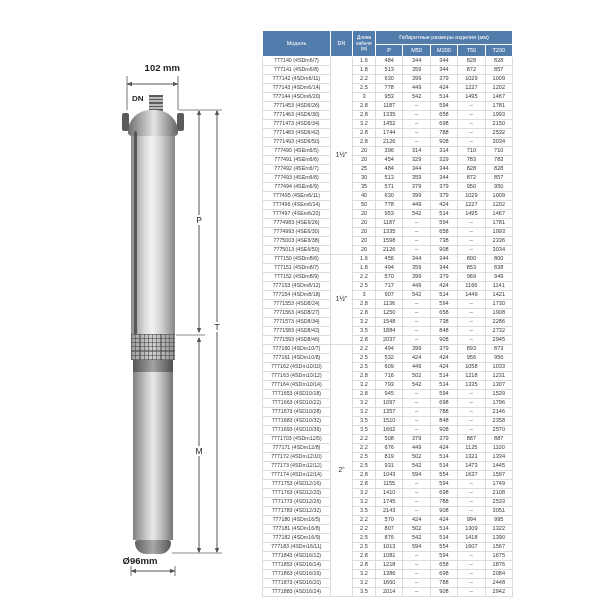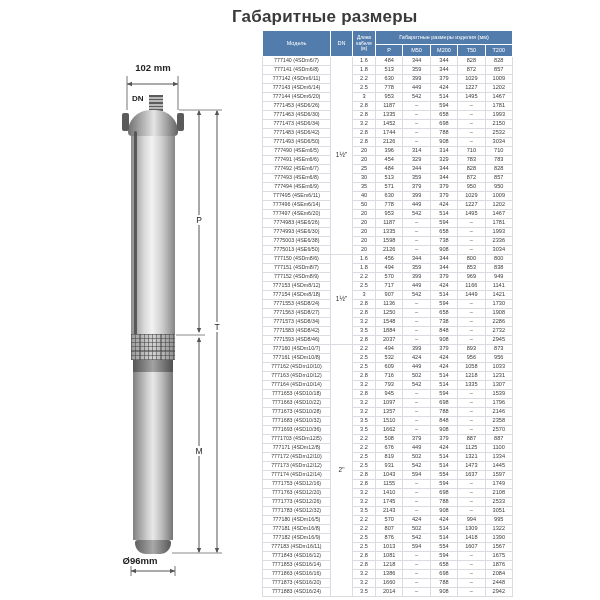--- a/index.html
+++ b/index.html
@@ -33,34 +33,33 @@
                          repeating-linear-gradient(90deg,rgba(70,70,70,.55) 0 1.2px,transparent 1.2px 4.2px),
                          linear-gradient(90deg,#9a9a9a,#d2d2d2 50%,#8f8f8f);}
   .coupling{left:133px;top:360px;width:40px;height:12px;
         background:linear-gradient(90deg,#565656,#a2a2a2 50%,#4f4f4f);}
   .motor{left:133px;top:372px;width:40px;height:168px;
         background:linear-gradient(90deg,#7f7f7f,#cdcdcd 35%,#e8e8e8 50%,#bdbdbd 72%,#757575);}
   .bottom-cap{left:135px;top:540px;width:36px;height:14px;border-radius:4px 4px 16px 16px;
         background:linear-gradient(90deg,#606060,#a8a8a8 50%,#585858);}
   
   .dim{position:absolute;color:#222;background:#fff;}
-  .dim.w102{left:126px;top:62px;width:54px;text-align:center;font-size:9.5px;font-weight:bold;background:transparent;}
+  .dim.w102{left:126px;top:62px;width:54px;text-align:right;font-size:9.5px;font-weight:bold;background:transparent;}
   .dim.dn{left:132px;top:94px;font-size:8px;font-weight:bold;background:transparent;}
   .dim.p{left:194px;top:215px;width:10px;text-align:center;font-size:8.5px;}
   .dim.t{left:212px;top:322px;width:10px;text-align:center;font-size:8.5px;}
   .dim.m{left:194px;top:446px;width:10px;text-align:center;font-size:8.5px;}
   .dim.d96{left:111px;top:555px;width:58px;text-align:center;font-size:9.5px;font-weight:bold;background:transparent;}
   svg.dims{position:absolute;left:0;top:0;pointer-events:none;}
 </style>
 </head>
 <body>
 
 <div id="screen">
 
-  <div class="title">Габаритные размеры</div>
 
   <div>
     <div class="pp outlet"></div>
     <div class="pp head"></div>
     <div class="pp lug l"></div>
     <div class="pp lug r"></div>
     <div class="pp body"></div>
     <div class="pp cable-guard"></div>
     <div class="pp intake"></div>
     <div class="pp coupling"></div>

